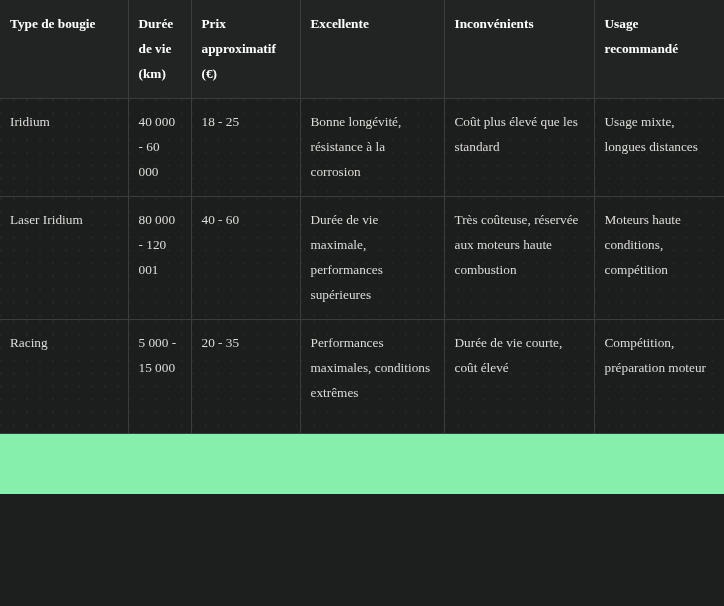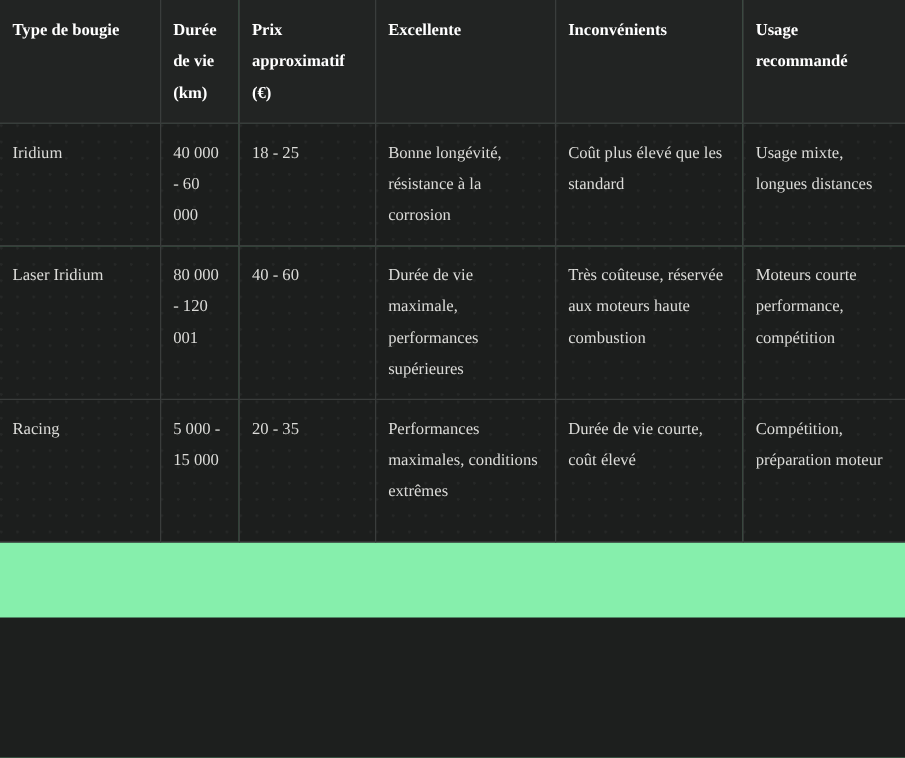--- a/index.html
+++ b/index.html
@@ -114,21 +114,21 @@
         <td>Bonne longévité, résistance à la corrosion</td>
         <td>Coût plus élevé que les standard</td>
         <td>Usage mixte, longues distances</td>
       </tr>
       <tr class="r3">
         <td>Laser Iridium</td>
         <td>80 000 - 120 001</td>
         <td>40 - 60</td>
         <td>Durée de vie maximale, performances supérieures</td>
         <td>Très coûteuse, réservée aux moteurs haute combustion</td>
-        <td>Moteurs courte performance, compétition</td>
+        <td>Moteurs haute conditions, compétition</td>
       </tr>
       <tr class="r4">
         <td>Racing</td>
         <td>5 000 - 15 000</td>
         <td>20 - 35</td>
         <td>Performances maximales, conditions extrêmes</td>
         <td>Durée de vie courte, coût élevé</td>
         <td>Compétition, préparation moteur</td>
       </tr>
     </tbody>

